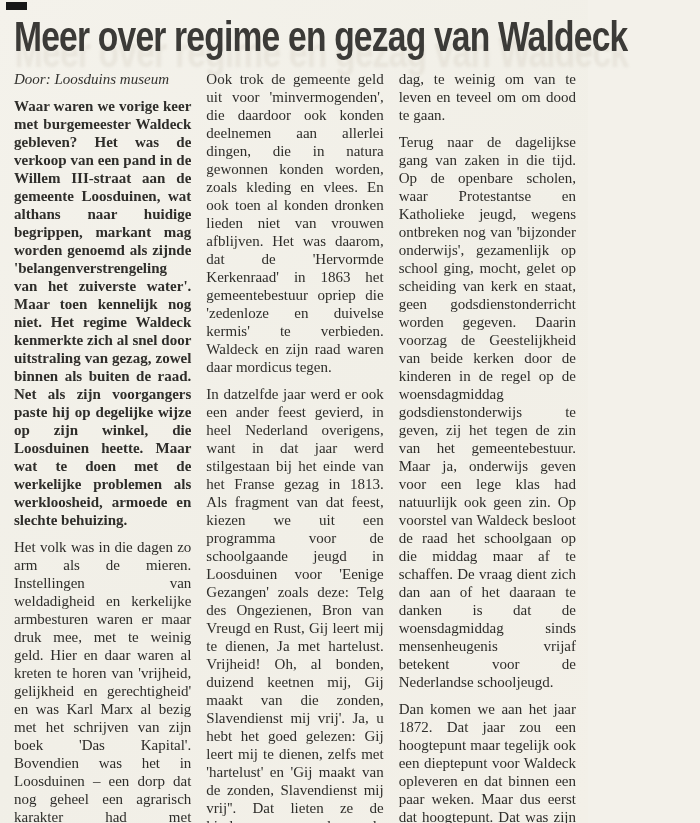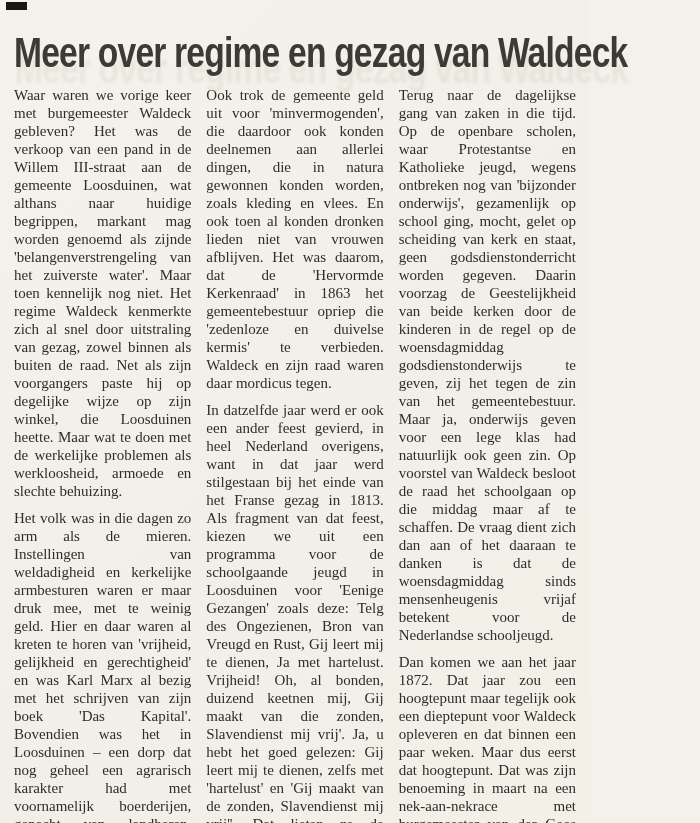--- a/index.html
+++ b/index.html
@@ -6,21 +6,21 @@
   body {
     width:700px; height:823px; overflow:hidden;
     background:#f3f1ea;
     font-family:"Liberation Serif", serif;
   }
   .page {
     position:relative;
     width:588px; height:823px;
     background:linear-gradient(135deg,#f4f2eb 0%, #f1efe7 55%, #f3f0e8 100%);
     box-sizing:border-box;
-    padding:28px 12px 0 14px;
+    padding:12px 12px 0 14px;
   }
   .scan-mark {
     position:absolute; left:6px; top:2px;
     width:21px; height:8px; background:#171717;
   }
   .headline {
     margin:2px 0 0 0;
     font-family:"Liberation Sans", sans-serif;
     font-weight:bold;
     font-size:42px;
@@ -47,42 +47,44 @@
     -webkit-hyphens:auto;
   }
   .col p { margin:0 0 9px 0; }
   .byline {
     font-style:italic;
     font-size:15px;
     color:#33322f;
     margin:0 0 15px 0;
     text-align:left;
   }
-  .lead { font-weight:normal; }
+  .lead { font-weight:bold; }
 </style>
 </head>
 <body>
 
 <div class="page">
   <div class="scan-mark"></div>
 
   <h1 class="headline">Meer over regime en gezag van Waldeck</h1>
 
   <div class="columns">
 
     <div class="col">
+      <p class="byline">Door: Loosduins museum</p>
       <p class="lead">Waar waren we vorige keer met burgemeester Waldeck gebleven? Het was de verkoop van een pand in de Willem III-straat aan de gemeente Loosduinen, wat althans naar huidige begrippen, markant mag worden genoemd als zijnde 'belangenverstrengeling van het zuiverste water'. Maar toen kennelijk nog niet. Het regime Waldeck kenmerkte zich al snel door uitstraling van gezag, zowel binnen als buiten de raad. Net als zijn voorgangers paste hij op degelijke wijze op zijn winkel, die Loosduinen heette. Maar wat te doen met de werkelijke problemen als werkloosheid, armoede en slechte behuizing.</p>
       <p>Het volk was in die dagen zo arm als de mieren. Instellingen van weldadigheid en kerkelijke armbesturen waren er maar druk mee, met te weinig geld. Hier en daar waren al kreten te horen van 'vrijheid, gelijkheid en gerechtigheid' en was Karl Marx al bezig met het schrijven van zijn boek 'Das Kapital'. Bovendien was het in Loosduinen – een dorp dat nog geheel een agrarisch karakter had met voornamelijk boerderijen, gepacht van landheren, tuinderijen, boomgaarden en bossen – omzichtig en voorzichtig laveren tussen het Protestantse en het Katholieke volksdeel.</p>
       <p>Een jaarlijks terugkerende gebeurtenis uit die dagen was de kermis. Traditioneel begon deze op de eerste zondag van augustus, nadat de och-</p>
     </div>
 
     <div class="col">
       <p>Ook trok de gemeente geld uit voor 'minvermogenden', die daardoor ook konden deelnemen aan allerlei dingen, die in natura gewonnen konden worden, zoals kleding en vlees. En ook toen al konden dronken lieden niet van vrouwen afblijven. Het was daarom, dat de 'Hervormde Kerkenraad' in 1863 het gemeentebestuur opriep die 'zedenloze en duivelse kermis' te verbieden. Waldeck en zijn raad waren daar mordicus tegen.</p>
       <p>In datzelfde jaar werd er ook een ander feest gevierd, in heel Nederland overigens, want in dat jaar werd stilgestaan bij het einde van het Franse gezag in 1813. Als fragment van dat feest, kiezen we uit een programma voor de schoolgaande jeugd in Loosduinen voor 'Eenige Gezangen' zoals deze: Telg des Ongezienen, Bron van Vreugd en Rust, Gij leert mij te dienen, Ja met hartelust. Vrijheid! Oh, al bonden, duizend keetnen mij, Gij maakt van die zonden, Slavendienst mij vrij'. Ja, u hebt het goed gelezen: Gij leert mij te dienen, zelfs met 'hartelust' en 'Gij maakt van de zonden, Slavendienst mij vrij''. Dat lieten ze de kinderen van de vele werklozen zingen en dus aangewezen waren op de bedeling danwel een schamel loontje verdienden voor een 12-urige werk-</p>
     </div>
 
     <div class="col">
+      <p>dag, te weinig om van te leven en teveel om om dood te gaan.</p>
       <p>Terug naar de dagelijkse gang van zaken in die tijd. Op de openbare scholen, waar Protestantse en Katholieke jeugd, wegens ontbreken nog van 'bijzonder onderwijs', gezamenlijk op school ging, mocht, gelet op scheiding van kerk en staat, geen godsdienstonderricht worden gegeven. Daarin voorzag de Geestelijkheid van beide kerken door de kinderen in de regel op de woensdagmiddag godsdienstonderwijs te geven, zij het tegen de zin van het gemeentebestuur. Maar ja, onderwijs geven voor een lege klas had natuurlijk ook geen zin. Op voorstel van Waldeck besloot de raad het schoolgaan op die middag maar af te schaffen. De vraag dient zich dan aan of het daaraan te danken is dat de woensdagmiddag sinds mensenheugenis vrijaf betekent voor de Nederlandse schooljeugd.</p>
       <p>Dan komen we aan het jaar 1872. Dat jaar zou een hoogtepunt maar tegelijk ook een dieptepunt voor Waldeck opleveren en dat binnen een paar weken. Maar dus eerst dat hoogtepunt. Dat was zijn benoeming in maart na een nek-aan-nekrace met burgemeester van der Goes van Naaldwijk tot lid van de Provinciale Staten van Z-Holland.Een benoeming die hij te danken had aan de steun en sympathie van veel Katholieke ingezetenen. Hubertus was zelfs een huisvriend van "Herder en Leeraar', pastoor Westgeest. Maar het dieptepunt? Daarover volgende keer...</p>
     </div>
 
   </div>
 </div>
 
 </body></html>

